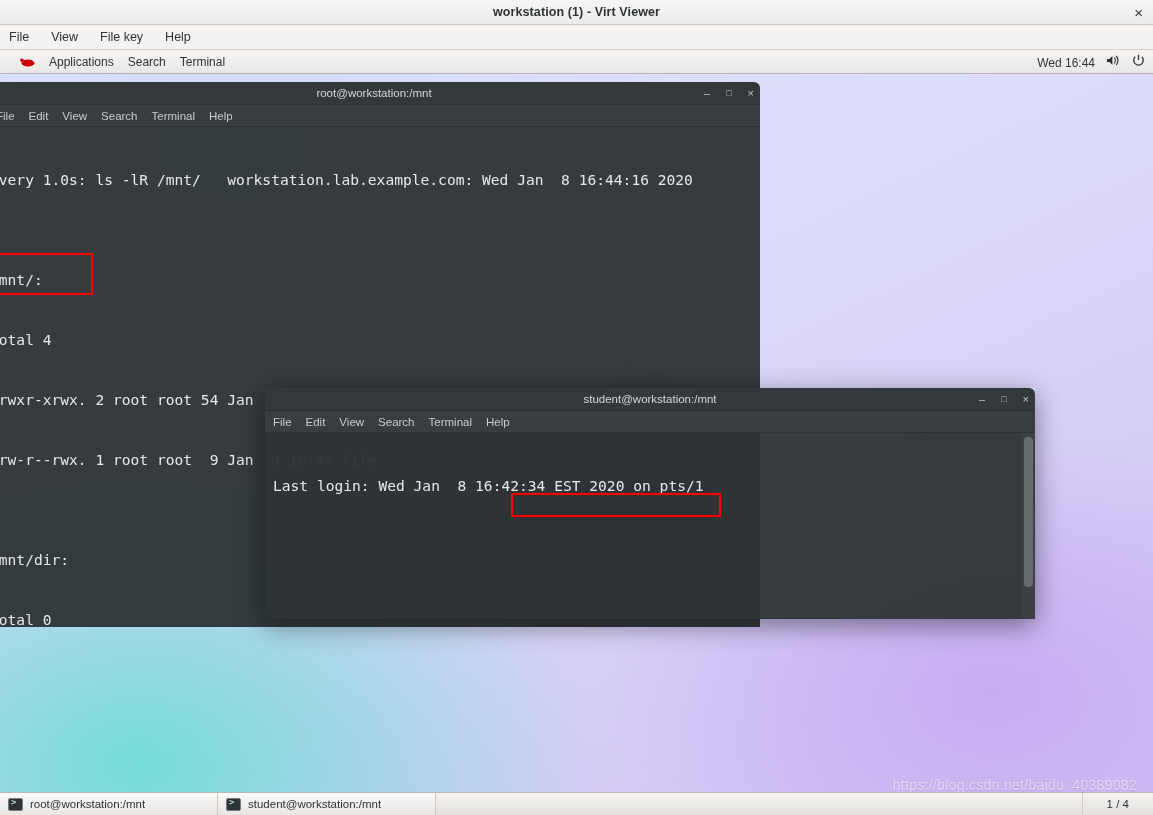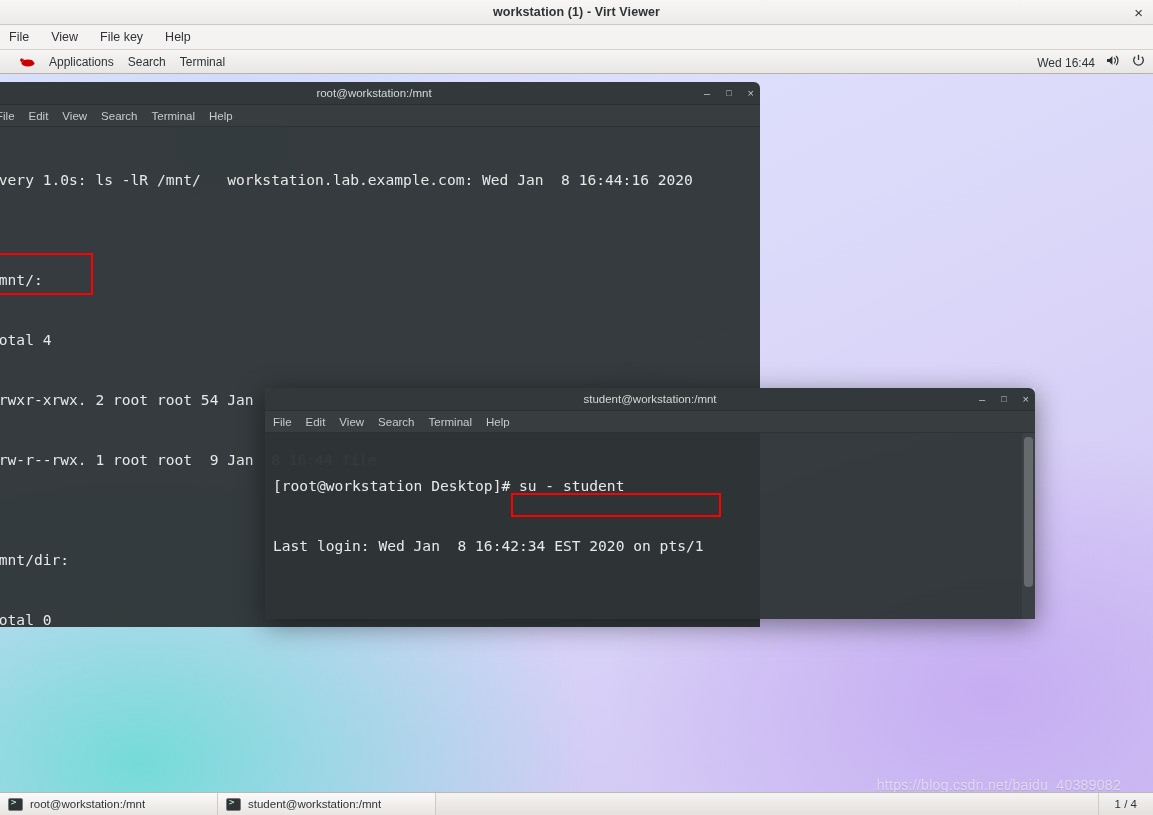--- a/index.html
+++ b/index.html
@@ -147,27 +147,27 @@
     border-radius: 2px; position: relative; flex: none;
   }
   .task-ico:before {
     content: ">"; position: absolute; left: 2px; top: -2px;
     font-family: "DejaVu Sans Mono", monospace; font-size: 9px; color: #cfe;
   }
   .task-label { white-space: nowrap; overflow: hidden; text-overflow: ellipsis; }
   .task-spacer { flex: 1; }
   .task-pager {
     min-width: 44px; display: flex; align-items: center; justify-content: center;
-    border-left: 1px solid #cfcac5; padding: 0 16px;
+    border-left: 1px solid #cfcac5; padding: 0 24px;
     font-size: 11.5px; color: #2e3436;
   }
 
   
   .watermark {
-    position: absolute; right: 32px; bottom: 22px;
+    position: absolute; right: 16px; bottom: 22px;
     font-size: 14px; color: rgba(255,255,255,.55);
     font-family: "Liberation Sans", sans-serif;
     letter-spacing: .3px; white-space: nowrap;
     text-shadow: 0 1px 1px rgba(0,0,0,.12);
     pointer-events: none;
   }
 </style>
 </head>
 <body>
 
@@ -269,21 +269,20 @@
     </div>
     <div class="term-menubar">
       <span class="tmi">File</span>
       <span class="tmi">Edit</span>
       <span class="tmi">View</span>
       <span class="tmi">Search</span>
       <span class="tmi">Terminal</span>
       <span class="tmi">Help</span>
     </div>
     <div class="term-body" style="padding-left:6px;">
-      <div class="term-line">[root@workstation Desktop]# su - student</div>
       <div class="term-line">Last login: Wed Jan  8 16:42:34 EST 2020 on pts/1</div>
       
       
       <div class="term-scrollbar">
         <div class="term-scroll-thumb" style="top:4px; height:150px;"></div>
       </div>
       
       <div class="redbox" style="left:246px; top:60px; width:210px; height:24px;"></div>
     </div>
   </div>

